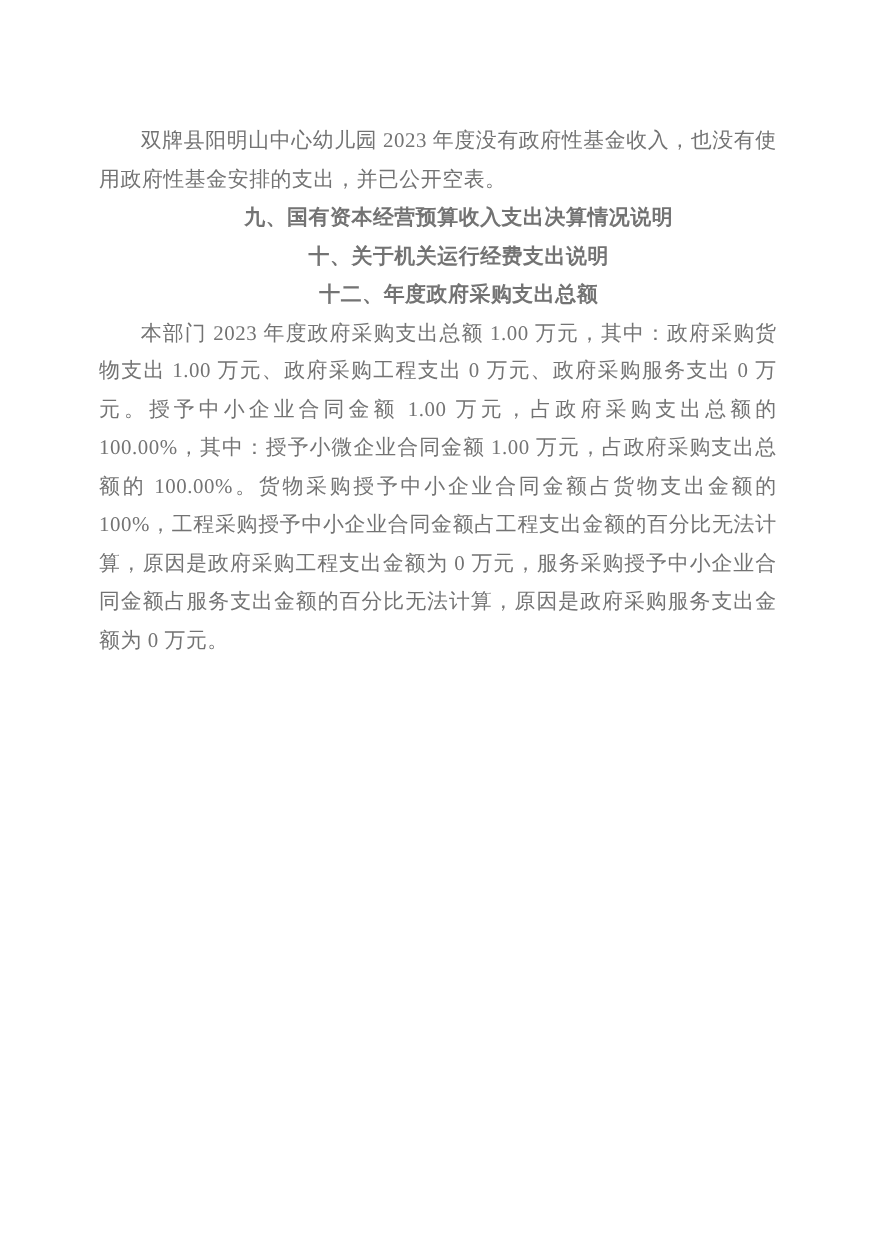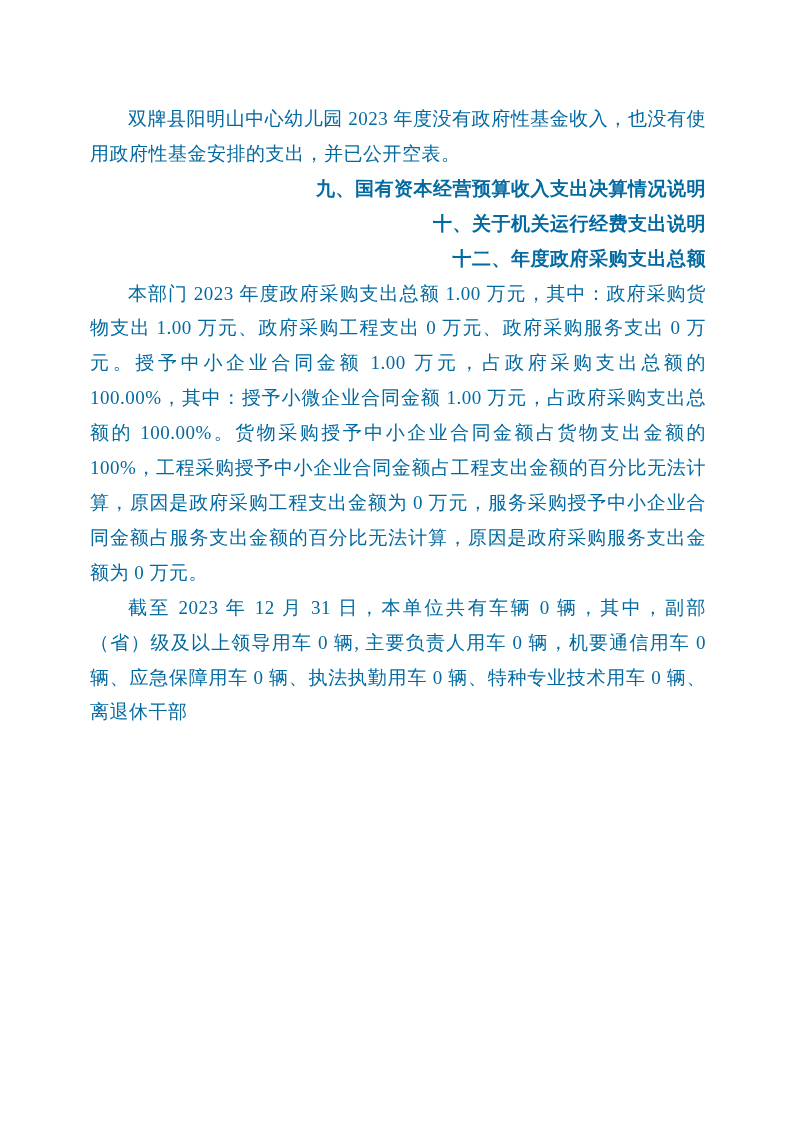--- a/index.html
+++ b/index.html
@@ -10,48 +10,47 @@
   .page {
     position: relative;
     width: 793px;
     height: 1122px;
     background: #ffffff;
     overflow: hidden;
   }
   .doc-content {
     position: absolute;
     left: 90px;
-    top: 102px;
+    top: 112px;
     width: 616px;
-    color: #0369a1;
+    color: #737373;
   }
   .doc-content p {
     margin: 0;
     padding: 0;
     line-height: 34.9px;
     text-indent: 2em;
     font-size: 19px;
     letter-spacing: 0.5px;
   }
   p.body-text {
     font-family: "Liberation Serif", "DejaVu Serif", serif;
     text-align: justify;
     text-justify: inter-character;
   }
   p.heading-text {
     font-family: "Liberation Sans", "DejaVu Sans", sans-serif;
     font-weight: 700;
-    text-align: right;
+    text-align: center;
   }
 </style>
 </head>
 <body>
 
 <div class="page">
   <div class="doc-content">
     <p class="body-text">双牌县阳明山中心幼儿园 2023 年度没有政府性基金收入，也没有使用政府性基金安排的支出，并已公开空表。</p>
     <p class="heading-text">九、国有资本经营预算收入支出决算情况说明</p>
     <p class="heading-text">十、关于机关运行经费支出说明</p>
     <p class="heading-text">十二、年度政府采购支出总额</p>
     <p class="body-text">本部门 2023 年度政府采购支出总额 1.00 万元，其中：政府采购货物支出 1.00 万元、政府采购工程支出 0 万元、政府采购服务支出 0 万元。授予中小企业合同金额 1.00 万元，占政府采购支出总额的 100.00%，其中：授予小微企业合同金额 1.00 万元，占政府采购支出总额的 100.00%。货物采购授予中小企业合同金额占货物支出金额的 100%，工程采购授予中小企业合同金额占工程支出金额的百分比无法计算，原因是政府采购工程支出金额为 0 万元，服务采购授予中小企业合同金额占服务支出金额的百分比无法计算，原因是政府采购服务支出金额为 0 万元。</p>
-    <p class="body-text">截至 2023 年 12 月 31 日，本单位共有车辆 0 辆，其中，副部（省）级及以上领导用车 0 辆, 主要负责人用车 0 辆，机要通信用车 0 辆、应急保障用车 0 辆、执法执勤用车 0 辆、特种专业技术用车 0 辆、离退休干部</p>
   </div>
 </div>
 
 </body></html>

